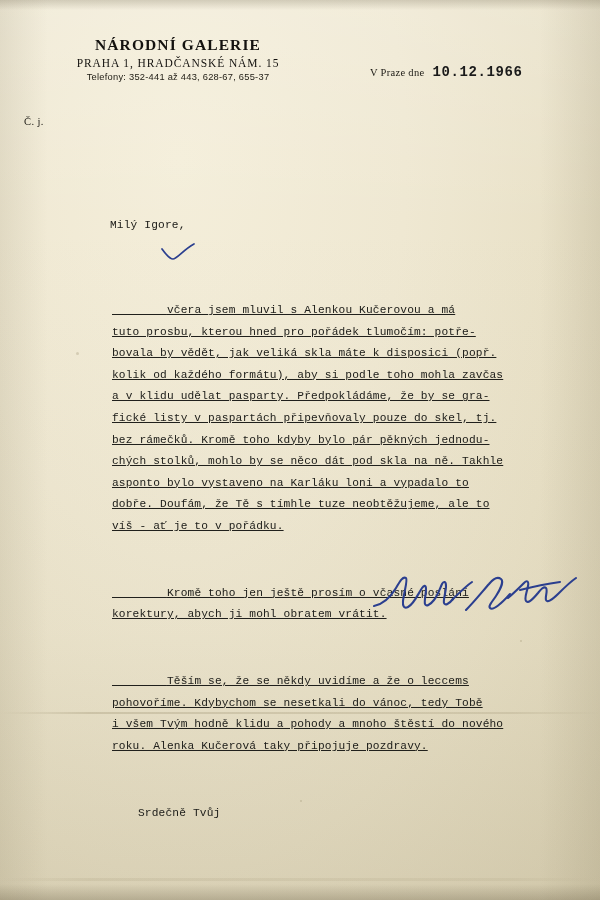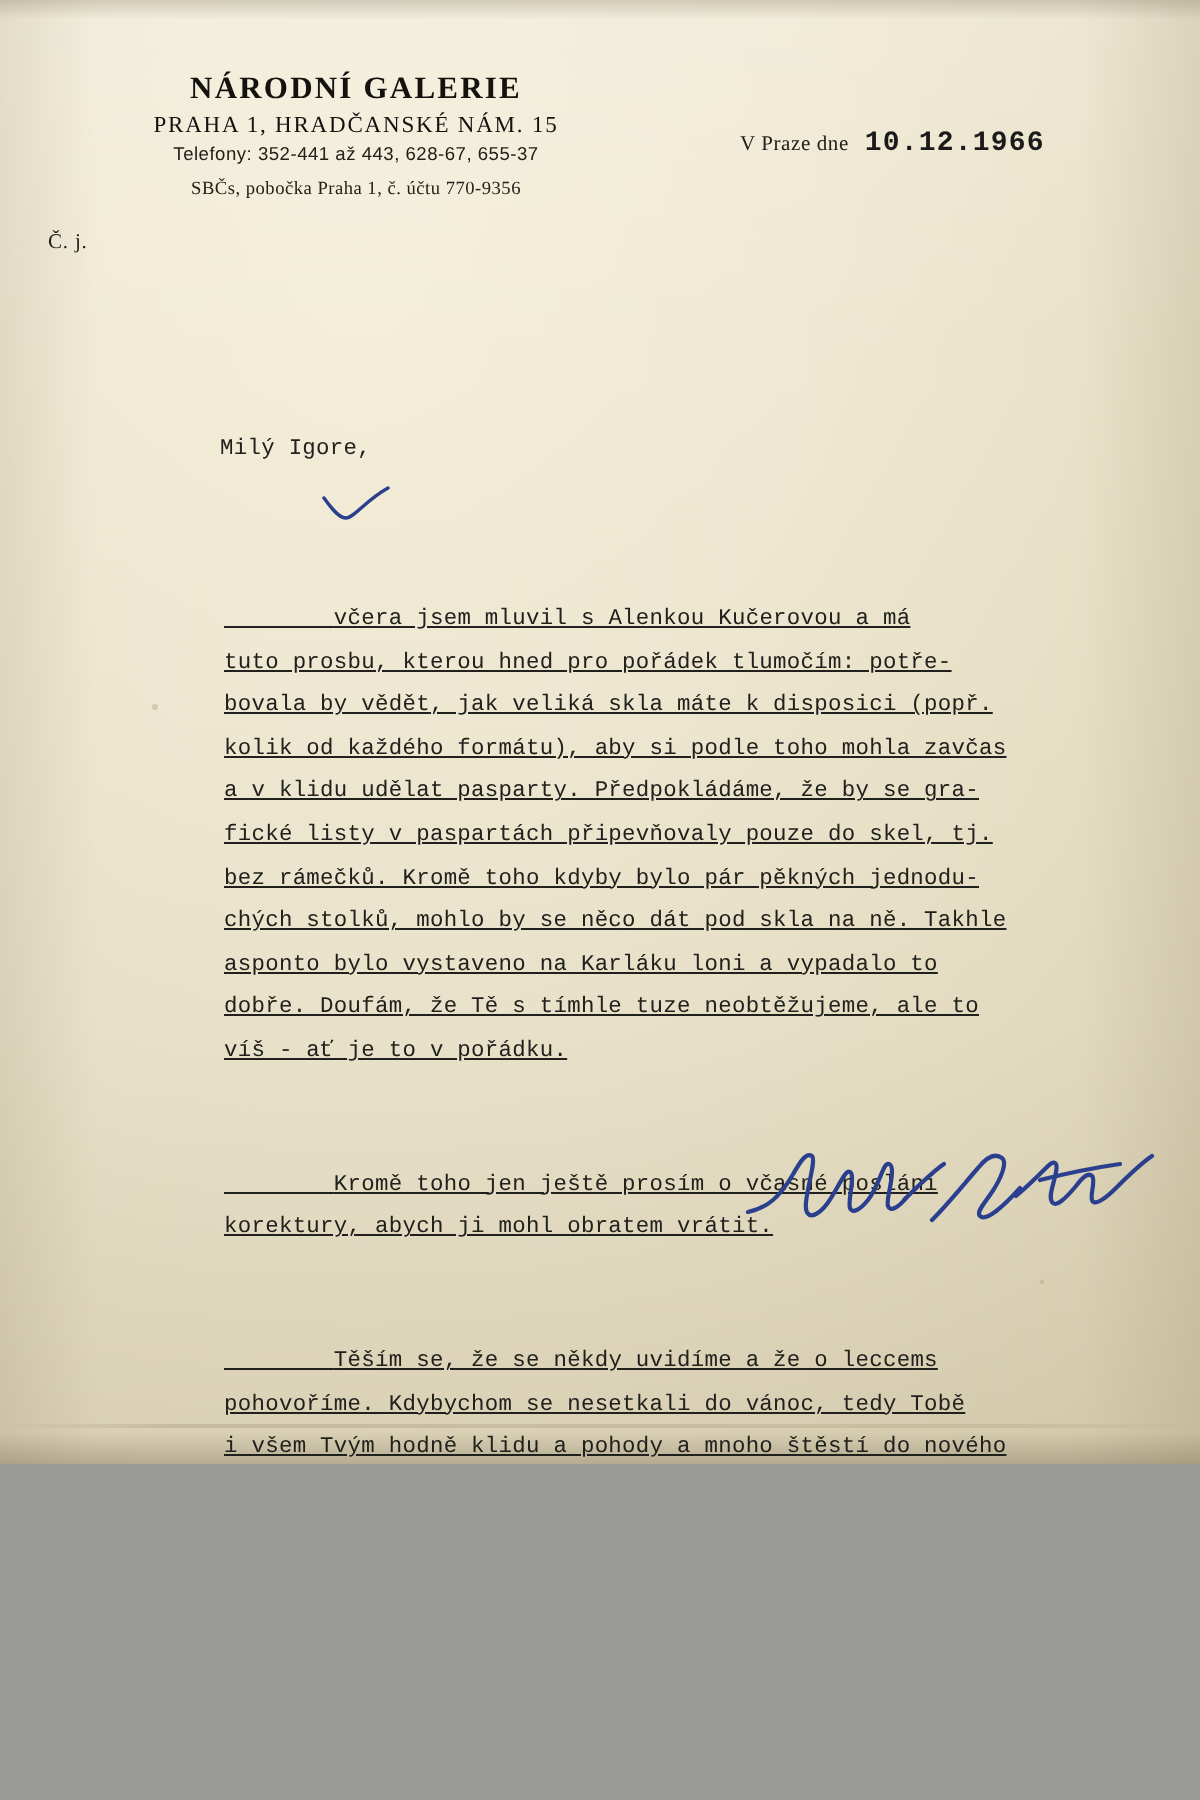--- a/index.html
+++ b/index.html
@@ -10,21 +10,21 @@
   body {
     width: 600px;
     height: 900px;
     overflow: hidden;
     font-family: "Liberation Sans", sans-serif;
   }
 
   .page {
     position: relative;
     width: 600px;
-    height: 732px;
+    height: 900px;
     background:
       radial-gradient(ellipse at 30% 18%, #f4eeda 0%, #efe8d2 38%, #e8e0c6 68%, #ddd4b7 100%);
     box-sizing: border-box;
     overflow: hidden;
   }
   
   .paper-tint-a {
     position: absolute; inset: 0;
     background: linear-gradient(180deg, rgba(255,255,255,0.18) 0%, rgba(255,255,255,0.0) 25%, rgba(160,150,115,0.06) 70%, rgba(140,128,95,0.16) 100%);
     pointer-events: none;
@@ -194,21 +194,20 @@
   <div class="fold f2"></div>
 
   <div class="speck" style="left:76px; top:352px; width:3px; height:3px;"></div>
   <div class="speck" style="left:520px; top:640px; width:2px; height:2px;"></div>
   <div class="speck" style="left:300px; top:800px; width:2px; height:2px;"></div>
 
   <div class="letterhead">
     <div class="lh-org">NÁRODNÍ GALERIE</div>
     <div class="lh-addr">PRAHA 1, HRADČANSKÉ NÁM. 15</div>
     <div class="lh-phone">Telefony: 352-441 až 443, 628-67, 655-37</div>
-    <div class="lh-bank">SBČs, pobočka Praha 1, č. účtu 770-9356</div>
   </div>
 
   <div class="dateline">
     <span class="label">V Praze dne</span>
     <span class="value">10.12.1966</span>
   </div>
 
   <div class="refno">Č. j.</div>
 
   <div class="typed">

